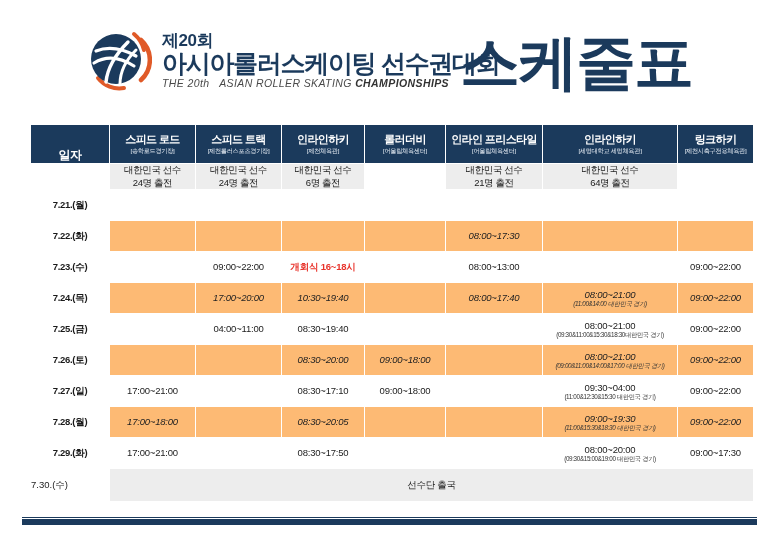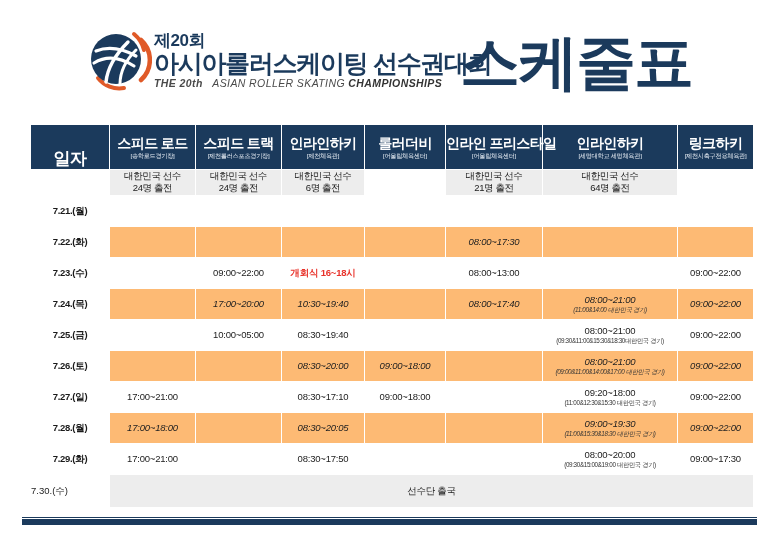--- a/index.html
+++ b/index.html
@@ -11,21 +11,21 @@
     overflow:hidden;
     position:relative;
   }
 
   
   #header{
     position:absolute;left:0;top:0;width:779px;height:118px;
   }
   #logo-block{
     position:absolute;left:84px;top:26px;
-    display:flex;align-items:center;gap:2px;
+    display:flex;align-items:center;gap:10px;
   }
   #logo-mark{
     width:68px;height:68px;position:relative;flex:0 0 auto;
   }
   #logo-mark svg{display:block;}
   #logo-text{
     display:flex;flex-direction:column;justify-content:center;
     line-height:1;
   }
   #logo-line1{
@@ -34,21 +34,21 @@
   }
   #logo-line2{
     font-size:25px;font-weight:bold;color:#1b3a5c;
     letter-spacing:-1.3px;margin-bottom:2px;white-space:nowrap;
   }
   #logo-line3{
     font-size:10.5px;color:#4a4a4a;letter-spacing:0.4px;
     font-style:italic;white-space:nowrap;
   }
   #logo-line3 .bold{font-weight:bold;font-style:italic;color:#333;}
-  #logo-line3 .num{font-weight:bold;font-style:italic;margin-top:20px;}
+  #logo-line3 .num{font-weight:normal;font-style:italic;margin-top:20px;}
 
   #page-title{
     position:absolute;left:460px;top:33px;
     font-size:60px;font-weight:bold;color:#1b3a5c;
     letter-spacing:-2px;line-height:1;
   }
 
   
   #schedule{
     position:absolute;left:30px;top:124px;
@@ -61,29 +61,29 @@
     font-size:9.5px;
   }
 
   
   .hdr{
     background:#1b3a5c;color:#ffffff;
     text-align:center;height:34px;
     border-bottom:none;
   }
   .hdr .h-main{
-    font-size:14px;font-weight:bold;letter-spacing:-0.6px;
+    font-size:11px;font-weight:bold;letter-spacing:-0.6px;
     display:block;line-height:1.15;white-space:nowrap;
   }
   .hdr .h-venue{
     font-size:6.2px;font-weight:normal;letter-spacing:-0.3px;
     display:block;line-height:1.2;margin-top:1px;color:#e8eef5;
     white-space:nowrap;
   }
-  .hdr.date-hdr .h-main{font-size:17px;margin-top:24px;}
+  .hdr.date-hdr .h-main{font-size:12px;margin-top:24px;}
 
   
   .cntrow td{height:24px;text-align:center;}
   .cnt{
     background:#ededed;line-height:1.35;font-size:10px;
     color:#222;letter-spacing:-0.4px;
   }
   .cnt span{display:block;}
   .blank-cell{background:#ffffff;}
 
@@ -335,21 +335,21 @@
           <span class="t-main">09:00~22:00</span>
         </td>
     </tr>
 
     <tr class="drow">
       <td class="datecell">7.25.(금)</td>
       <td class="cell">
           <span class="t-main"></span>
         </td>
       <td class="cell">
-          <span class="t-main">10:00~05:00</span>
+          <span class="t-main">04:00~11:00</span>
         </td>
       <td class="cell">
           <span class="t-main">08:30~19:40</span>
         </td>
       <td class="cell">
           <span class="t-main"></span>
         </td>
       <td class="cell">
           <span class="t-main"></span>
         </td>
@@ -399,21 +399,21 @@
       <td class="cell">
           <span class="t-main">08:30~17:10</span>
         </td>
       <td class="cell">
           <span class="t-main">09:00~18:00</span>
         </td>
       <td class="cell">
           <span class="t-main"></span>
         </td>
       <td class="cell">
-          <span class="t-main">09:20~18:00</span>
+          <span class="t-main">09:30~04:00</span>
           <span class="t-sub">(11:00&amp;12:30&amp;15:30 대한민국 경기)</span>
         </td>
       <td class="cell">
           <span class="t-main">09:00~22:00</span>
         </td>
     </tr>
 
     <tr class="drow shaded">
       <td class="datecell">7.28.(월)</td>
       <td class="cell">

